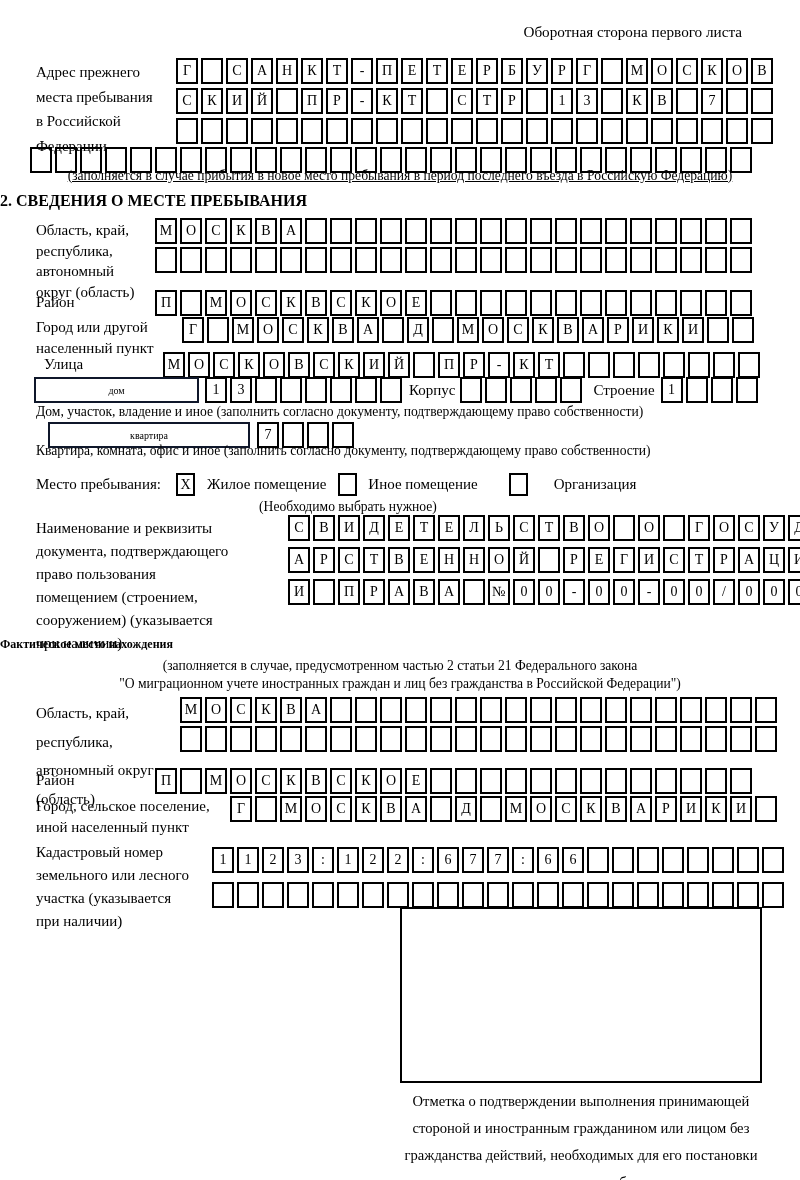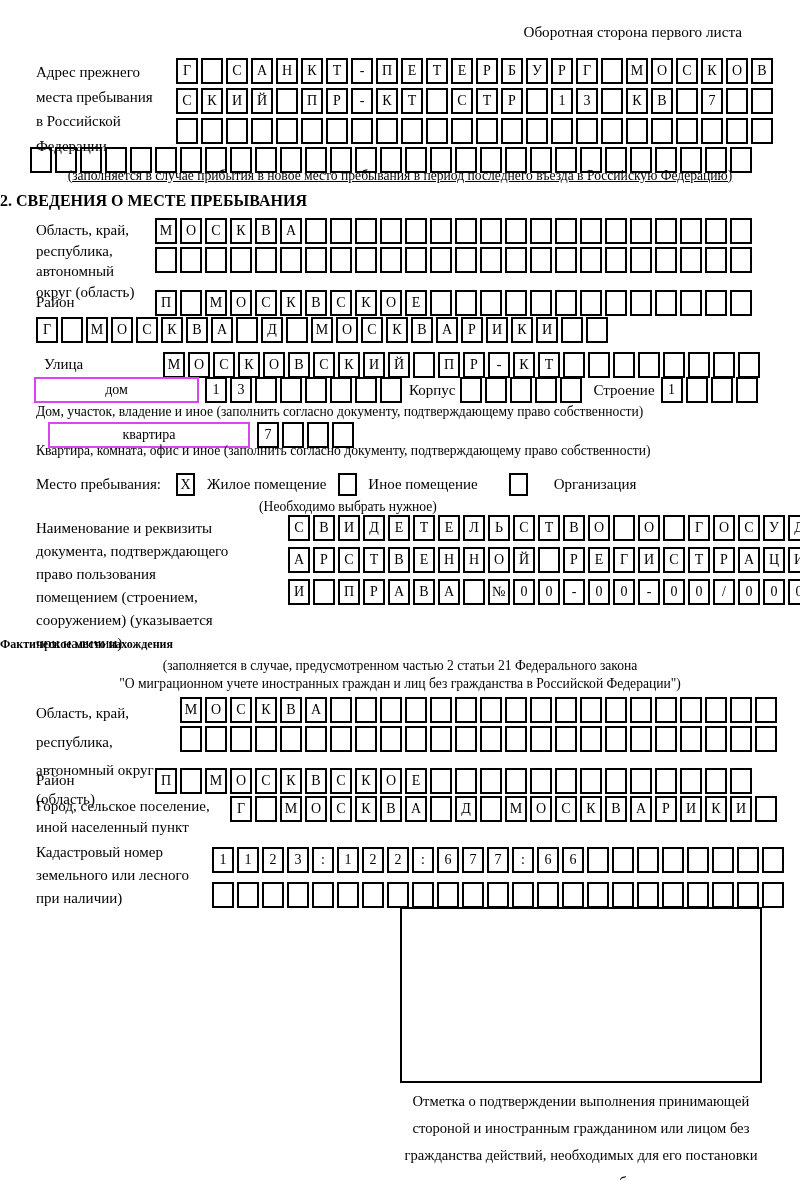--- a/index.html
+++ b/index.html
@@ -24,22 +24,22 @@
   .lh24 div { line-height:24.5px; }
   .lh28 div { line-height:28.5px; }
   .gridcol .cellrow { margin-bottom:4px; }
   .gridcol.g3 .cellrow { margin-bottom:3px; }
   .gridcol.g6 .cellrow { margin-bottom:6px; }
   .gridcol.g9 .cellrow { margin-bottom:9px; }
   .note { font-size:13.6px; text-align:center; width:800px; left:0; }
   .note-left { font-size:13.6px; white-space:nowrap; }
   .h-bold { font-weight:bold; text-align:left; width:800px; left:0; }
   .labelbox {
-    height:26px; border:2px solid #d946ef; flex:none;
-    display:flex; align-items:center; justify-content:center; font-size:14px;
+    height:26px; border:2px solid #0f172a; flex:none;
+    display:flex; align-items:center; justify-content:center; font-size:10px;
   }
   .chk {
     width:19px; height:23px; border:2px solid #000; flex:none;
     display:flex; align-items:center; justify-content:center; font-size:14px;
   }
   .stayrow { display:flex; align-items:center; white-space:nowrap; }
   .bigbox { border:2px solid #000; background:#fff; }
   .caption { font-size:14.6px; line-height:27px; text-align:center; }
 </style>
 </head>
@@ -257,20 +257,24 @@
       <span class="cell"></span>
       <span class="cell"></span>
       <span class="cell"></span>
       <span class="cell"></span>
       <span class="cell"></span>
       <span class="cell"></span>
     </div>
 </div>
 
 <div class="abs flexrow" style="top:315px; left:36px;">
+  <div class="lbl lh20" style="width:146px; padding-top:2px;">
+    <div>Город или другой</div>
+    <div>населенный пункт</div>
+  </div>
   <div class="cellrow" style="margin-top:2px;">
       <span class="cell">Г</span>
       <span class="cell"></span>
       <span class="cell">М</span>
       <span class="cell">О</span>
       <span class="cell">С</span>
       <span class="cell">К</span>
       <span class="cell">В</span>
       <span class="cell">А</span>
       <span class="cell"></span>
@@ -580,20 +584,21 @@
       <span class="cell">К</span>
       <span class="cell">И</span>
       <span class="cell"></span>
     </div>
 </div>
 
 <div class="abs flexrow" style="top:840px; left:36px;">
   <div class="lbl lh23" style="width:176px; padding-top:1px;">
     <div>Кадастровый номер</div>
     <div>земельного или лесного</div>
+    <div>участка (указывается</div>
     <div>при наличии)</div>
   </div>
   <div class="gridcol g9" style="padding-top:7px;">
     <div class="cellrow">
         <span class="cell">1</span>
         <span class="cell">1</span>
         <span class="cell">2</span>
         <span class="cell">3</span>
         <span class="cell">:</span>
         <span class="cell">1</span>

